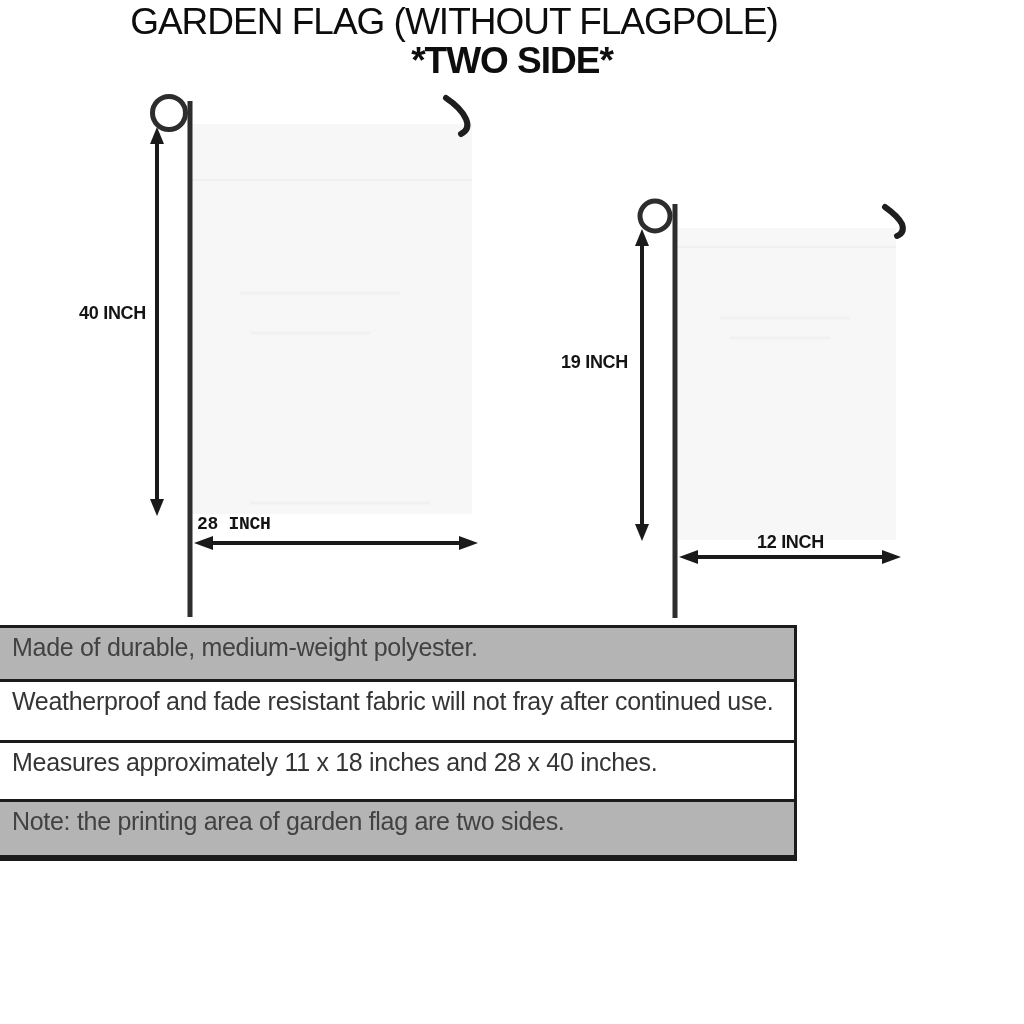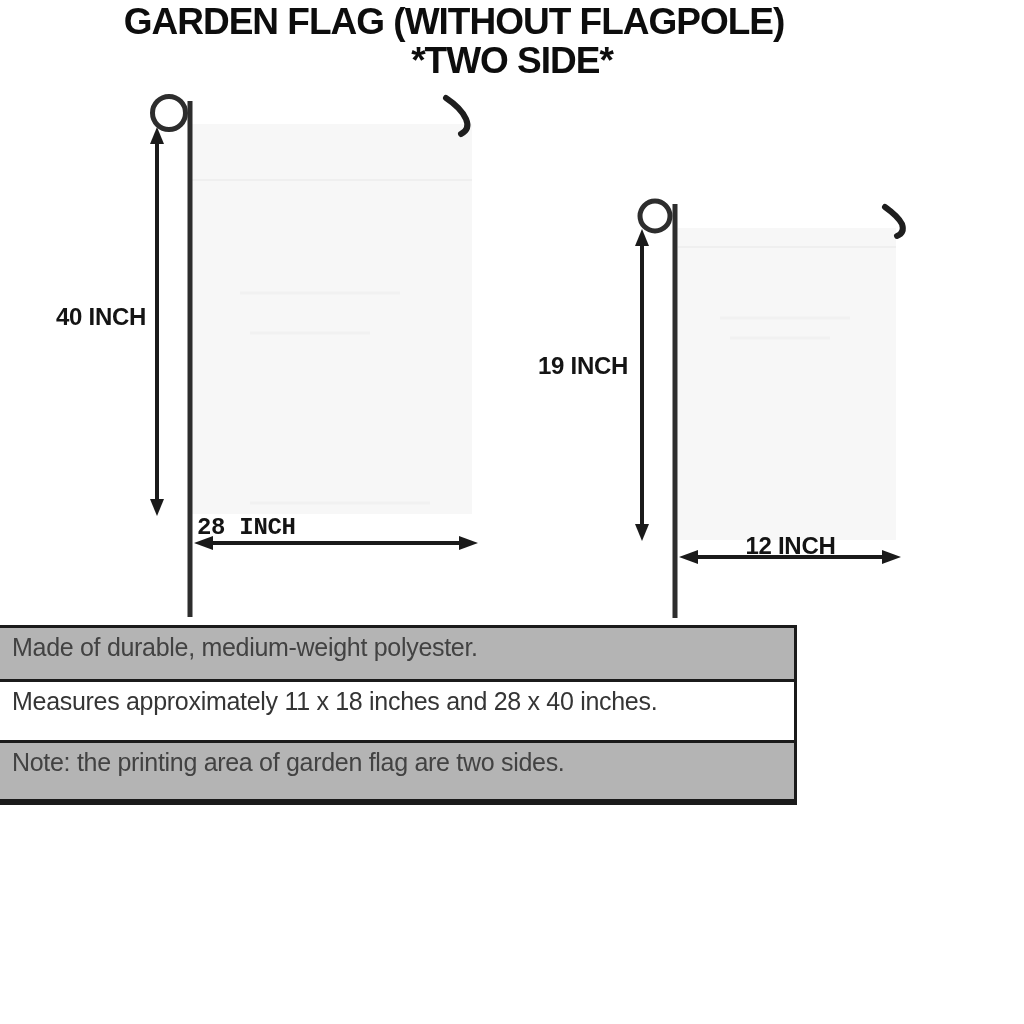--- a/index.html
+++ b/index.html
@@ -17,39 +17,39 @@
   
   .title-block {
     position: absolute;
     left: 0; top: 2; width: 1024px;
     text-align: center;
     color: #0d0d0d;
   }
   .title-line1 {
     position: absolute;
     left: 0; top: 2px; width: 908px;
-    font-size: 37px; font-weight: bold;
+    font-size: 37px; font-weight: normal;
     letter-spacing: -1px;
     line-height: 40px;
   }
   .title-line2 {
     position: absolute;
     left: 0; top: 41px; width: 1024px;
     font-size: 37px; font-weight: bold;
     letter-spacing: -1px;
     line-height: 40px;
   }
   
   .diagram-svg { position: absolute; }
   #large-flag-svg { left: 0px; top: 85px; }
   #small-flag-svg { left: 540px; top: 190px; }
 
   .dim-label {
     position: absolute;
-    font-size: 24px; font-weight: bold;
+    font-size: 18px; font-weight: bold;
     letter-spacing: -0.3px;
     color: #141414;
     white-space: nowrap;
   }
   #label-large-height { left: 36px;  top: 303px; width: 110px; text-align: right; }
   #label-large-width  { left: 197px; top: 514px; width: 278px; text-align: left; font-family: Liberation Mono, monospace; }
   #label-small-height { left: 518px; top: 352px; width: 110px; text-align: right; }
   #label-small-width  { left: 683px; top: 532px; width: 215px; text-align: center; }
 
   
@@ -137,17 +137,18 @@
     </g>
   </svg>
 
   <div id="label-large-height" class="dim-label">40 INCH</div>
   <div id="label-large-width" class="dim-label">28 INCH</div>
   <div id="label-small-height" class="dim-label">19 INCH</div>
   <div id="label-small-width" class="dim-label">12 INCH</div>
 
   <div class="features-table">
     <div class="feature-row gray">Made of durable, medium-weight polyester.</div>
+    <div class="feature-row white">Weatherproof and fade resistant fabric will not fray after continued use.</div>
     <div class="feature-row white">Measures approximately 11 x 18 inches and 28 x 40 inches.</div>
     <div class="feature-row gray">Note: the printing area of garden flag are two sides.</div>
   </div>
 
 </div>
 
 </body></html>

